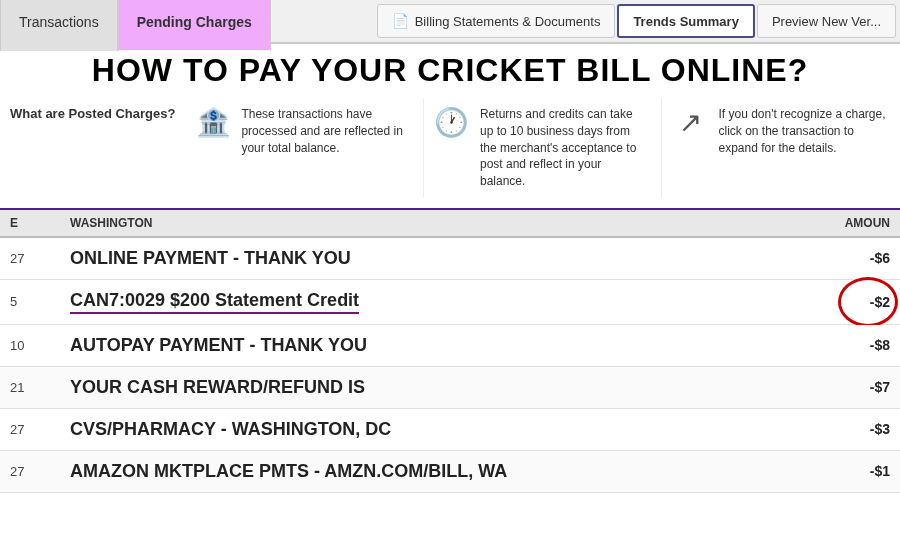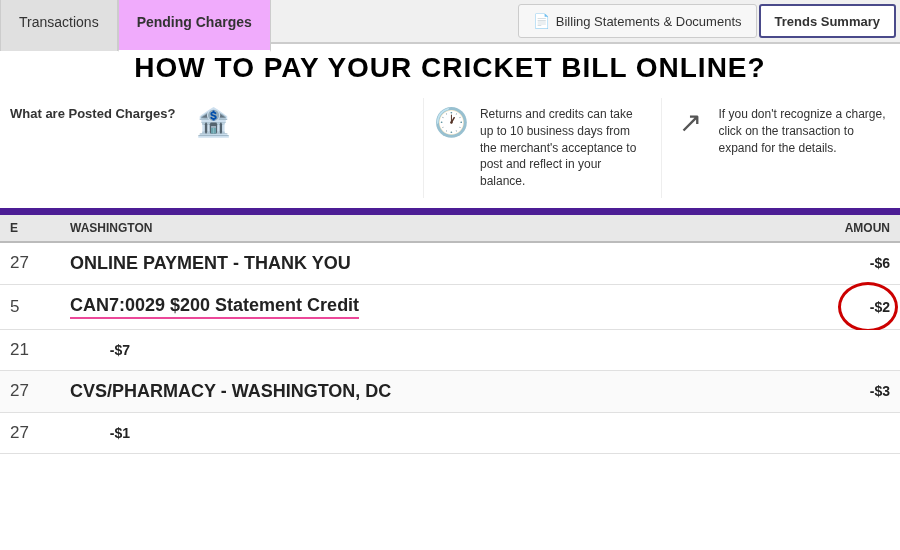--- a/index.html
+++ b/index.html
@@ -76,35 +76,35 @@
       position: absolute;
       top: 44px;
       left: 0;
       width: 100%;
       text-align: center;
       z-index: 10;
       pointer-events: none;
     }
     .overlay-title h1 {
       font-family: Impact, Arial Black, sans-serif;
-      font-size: 28px;
+      font-size: 32px;
       font-weight: 900;
       color: #000;
       text-transform: uppercase;
       letter-spacing: 1px;
       padding: 8px 0;
       text-shadow: none;
     }
 
     
     .info-section {
       display: flex;
       align-items: flex-start;
       background: #fff;
-      border-bottom: 7px solid #4c1d95;
+      border-bottom: 2px solid #4c1d95;
       padding: 10px 0 10px 0;
       margin-top: 0;
     }
     .info-section-title {
       font-size: 13px;
       font-weight: bold;
       color: #333;
       padding: 8px 10px 0 10px;
       white-space: nowrap;
     }
@@ -173,21 +173,21 @@
       background: #fff;
     }
     .table-row:nth-child(even) { background: #fafafa; }
     .table-row.highlighted {
       background: #fff;
     }
 
     .row-date {
       width: 60px;
       padding-left: 10px;
-      font-size: 17px;
+      font-size: 13px;
       color: #444;
       flex-shrink: 0;
     }
     .row-desc {
       flex: 1;
       padding-left: 10px;
       font-size: 18px;
       color: #222;
       font-weight: 600;
     }
@@ -210,21 +210,21 @@
       width: 60px;
       height: 50px;
       border: 3px solid #c00;
       border-radius: 50%;
       pointer-events: none;
     }
 
     
     .red-underline {
       display: inline-block;
-      border-bottom: 2px solid #ec4899;
+      border-bottom: 2px solid #701a75;
       padding-bottom: 1px;
     }
   </style>
 </head>
 <body>
 
 <div class="tab-bar">
   <div class="tab">
     <span>Transactions</span>
   </div>
@@ -232,33 +232,37 @@
     <span>Pending Charges</span>
   </div>
   <div class="tab-right-group">
     <button class="btn-tab">
       <span class="pdf-icon">📄</span>
       <span>Billing Statements &amp; Documents</span>
     </button>
     <button class="btn-tab active-btn">
       <span>Trends Summary</span>
     </button>
+    <button class="btn-tab">
+      <span>Preview New Ver...</span>
+    </button>
   </div>
 </div>
 
 <div class="overlay-title">
   <h1>HOW TO PAY YOUR CRICKET BILL ONLINE?</h1>
 </div>
 
 <div style="margin-top:44px;">
   <div class="info-section">
     <div class="info-section-title">What are Posted Charges?</div>
     <div class="info-cards">
       <div class="info-card">
         <span class="info-card-icon">🏦</span>
+        <span class="info-card-text">These transactions have processed and are reflected in your total balance.</span>
       </div>
       <div class="info-card">
         <span class="info-card-icon">🕐</span>
         <span class="info-card-text">Returns and credits can take up to 10 business days from the merchant's acceptance to post and reflect in your balance.</span>
       </div>
       <div class="info-card">
         <span class="info-card-icon">↗</span>
         <span class="info-card-text">If you don't recognize a charge, click on the transaction to expand for the details.</span>
       </div>
     </div>
@@ -278,26 +282,33 @@
         <div class="row-desc">ONLINE PAYMENT - THANK YOU</div>
         <div class="row-amount">-$6</div>
       </div>
       <div class="table-row highlighted">
         <div class="row-date">5</div>
         <div class="row-desc"><span class="red-underline">CAN7:0029 $200 Statement Credit</span></div>
         <div class="row-amount">-$2</div>
         <div class="red-circle"></div>
       </div>
       <div class="table-row">
+        <div class="row-date">10</div>
+        <div class="row-desc">AUTOPAY PAYMENT - THANK YOU</div>
+        <div class="row-amount">-$8</div>
+      </div>
+      <div class="table-row">
         <div class="row-date">21</div>
+        <div class="row-desc">YOUR CASH REWARD/REFUND IS</div>
         <div class="row-amount">-$7</div>
       </div>
       <div class="table-row">
         <div class="row-date">27</div>
         <div class="row-desc">CVS/PHARMACY - WASHINGTON, DC</div>
         <div class="row-amount">-$3</div>
       </div>
       <div class="table-row">
         <div class="row-date">27</div>
+        <div class="row-desc">AMAZON MKTPLACE PMTS - AMZN.COM/BILL, WA</div>
         <div class="row-amount">-$1</div>
       </div>
     </div>
 </div>
 
 </body></html>

